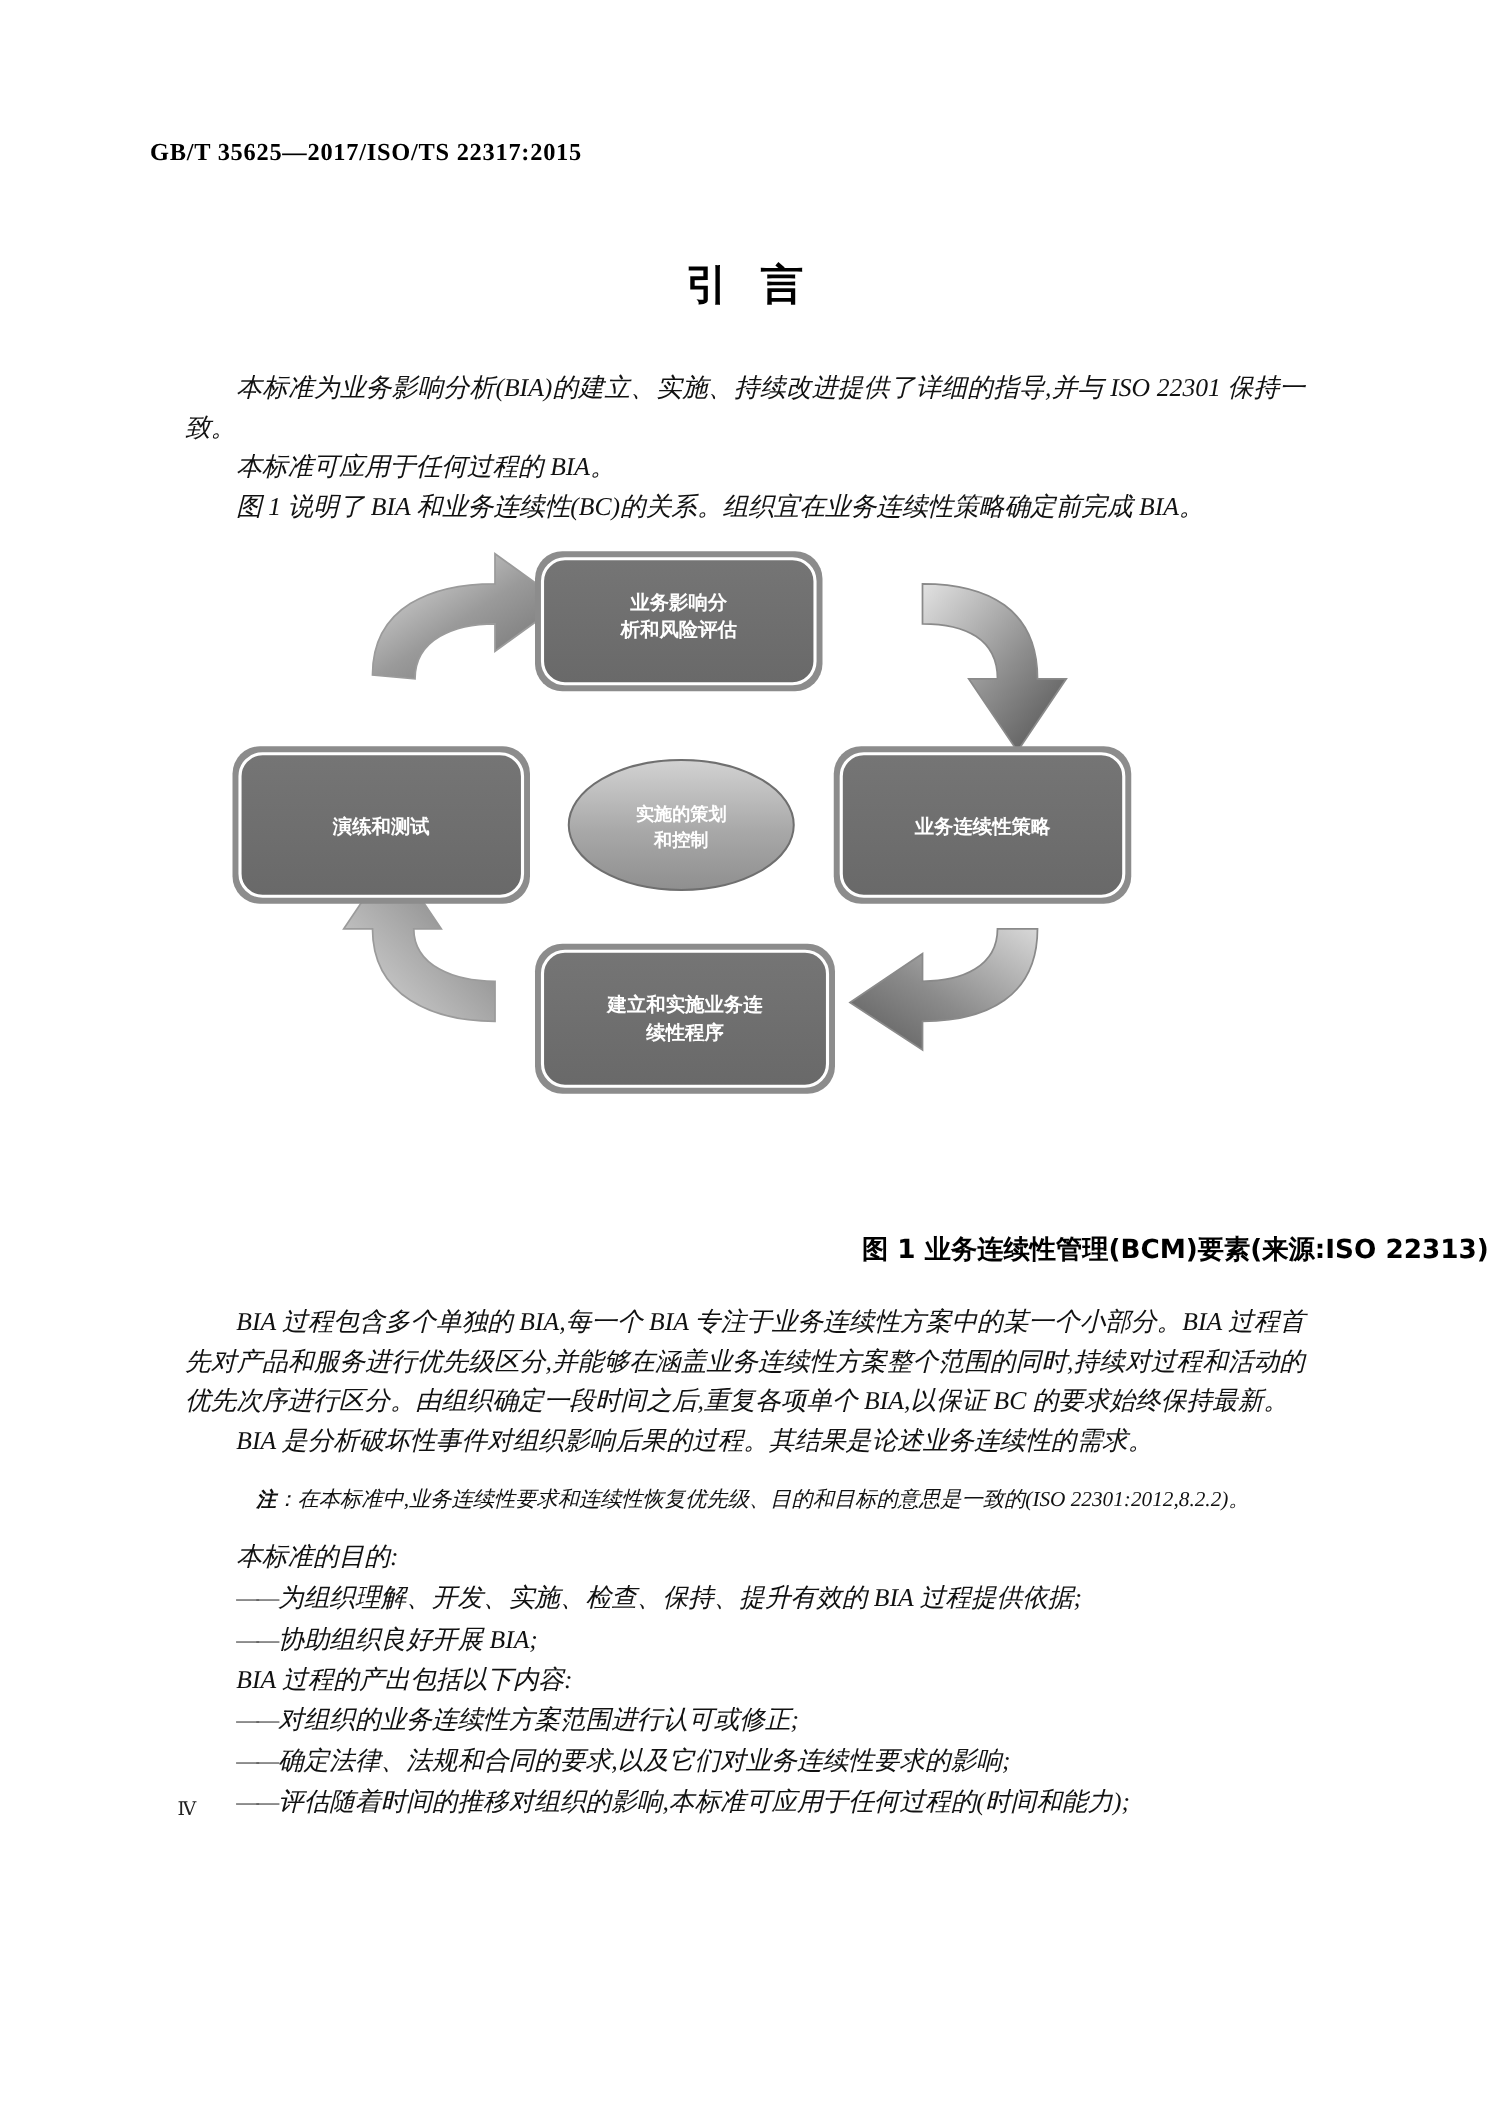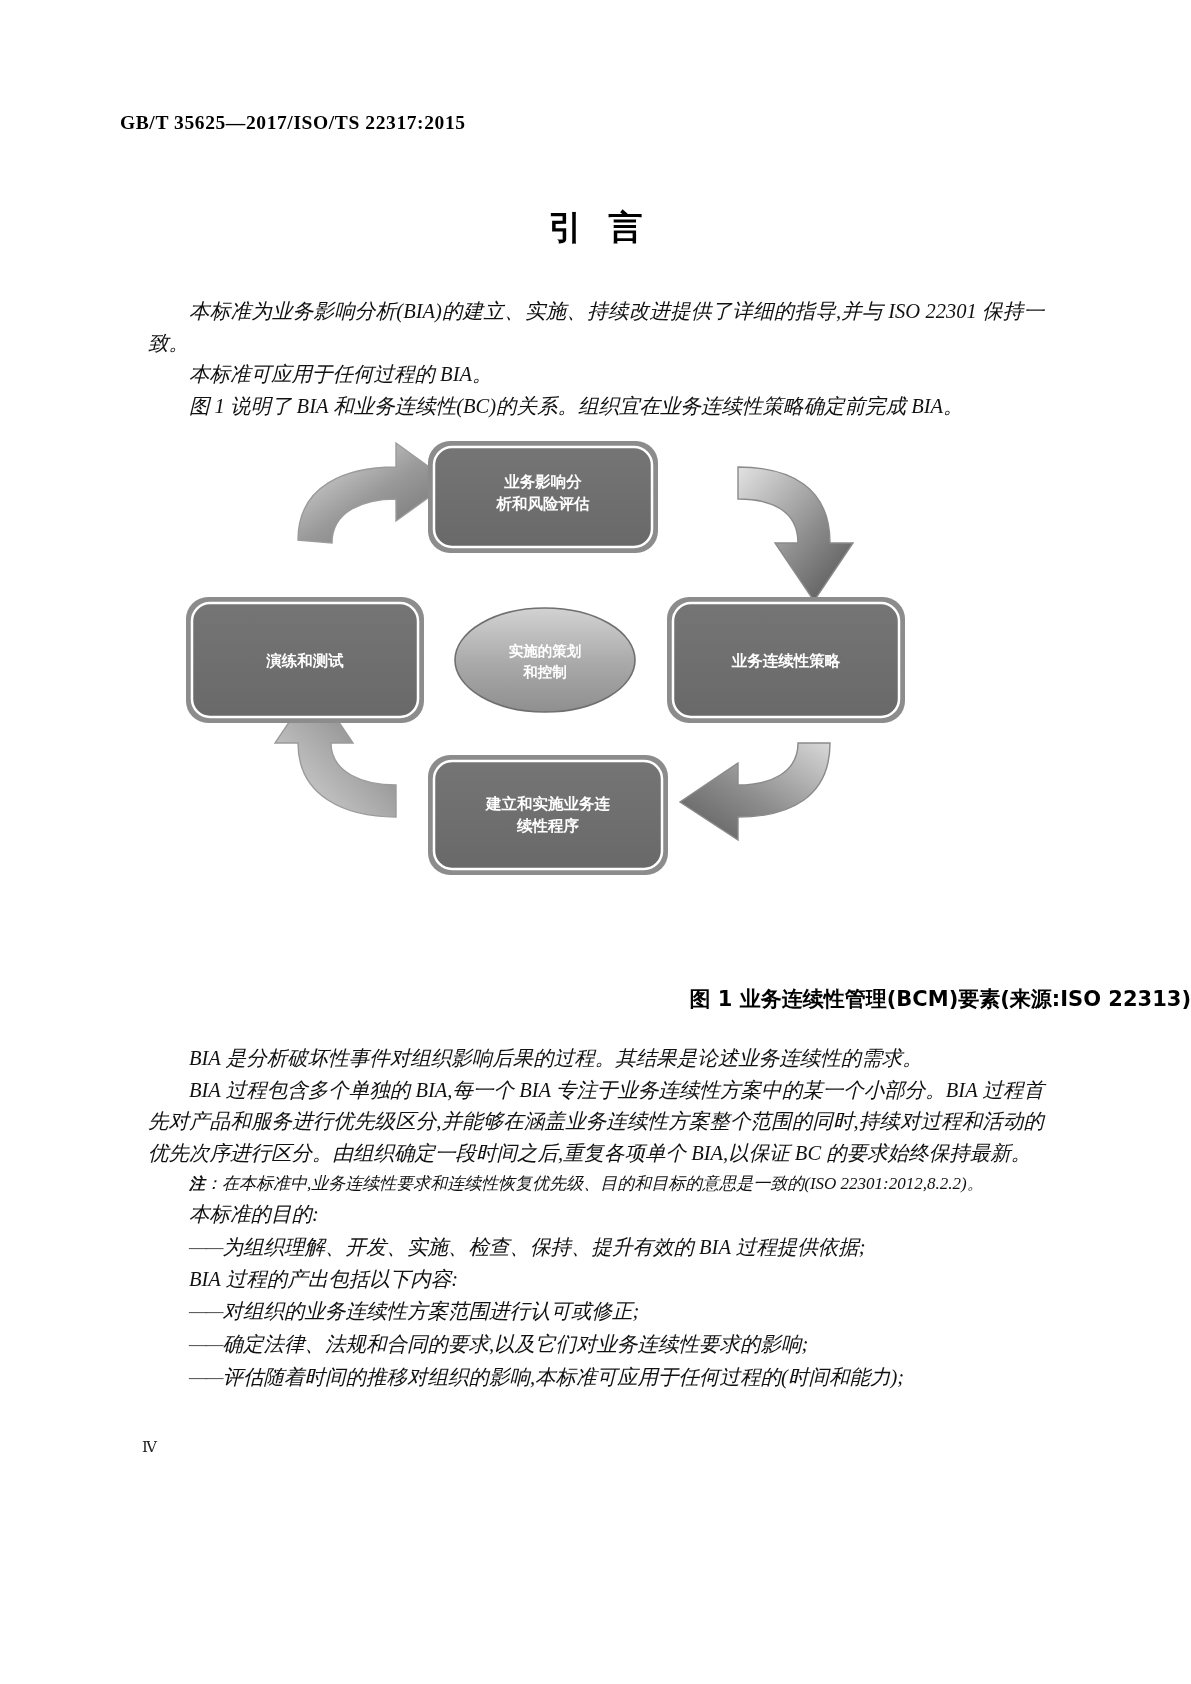--- a/index.html
+++ b/index.html
@@ -64,21 +64,21 @@
   }
   .para {
     margin: 0;
     text-indent: 41px;
   }
 
   .block-top  { top: 296px; }
   .block-mid  { top: 1043px; }
 
   .note {
-    margin: 0;
+    margin: 16px;
     font-size: 17px;
     line-height: 30px;
     text-indent: 41px;
   }
   .note b {
     font-family: "DejaVu Sans", "Liberation Sans", sans-serif;
     font-weight: bold;
     font-size: 16px;
   }
   .listline {
@@ -223,32 +223,35 @@
         <ellipse cx="395" cy="235" rx="90" ry="52" fill="url(#ellGrad)" stroke="#6f6f6f" stroke-width="1.6"></ellipse>
         <text x="395" y="231" text-anchor="middle" font-size="14.5">实施的策划</text>
         <text x="395" y="252" text-anchor="middle" font-size="14.5">和控制</text>
       </g>
     </svg>
   </div>
 
   <div class="fig-caption">图 1   业务连续性管理(BCM)要素(来源:ISO 22313)</div>
 
   <div class="col block-mid">
+    <p class="para">BIA 过程包含多个单独的 BIA,每一个 BIA 专注于业务连续性方案中的某一个小部分。BIA 过程首先对产品和服务进行优先级区分,并能够在涵盖业务连续性方案整个范围的同时,持续对过程和活动的优先次序进行区分。由组织确定一段时间之后,重复各项单个 BIA,以保证 BC 的要求始终保持最新。</p>
     <p class="para">BIA 是分析破坏性事件对组织影响后果的过程。其结果是论述业务连续性的需求。</p>
-    <p class="para">BIA 过程包含多个单独的 BIA,每一个 BIA 专注于业务连续性方案中的某一个小部分。BIA 过程首先对产品和服务进行优先级区分,并能够在涵盖业务连续性方案整个范围的同时,持续对过程和活动的优先次序进行区分。由组织确定一段时间之后,重复各项单个 BIA,以保证 BC 的要求始终保持最新。</p>
 
     <p class="note">
       <b>注</b><span>：在本标准中,业务连续性要求和连续性恢复优先级、目的和目标的意思是一致的(ISO 22301:2012,8.2.2)。</span>
     </p>
 
     <p class="para">本标准的目的:</p>
 
     <p class="listline">
       <span class="dash">——</span><span>为组织理解、开发、实施、检查、保持、提升有效的 BIA 过程提供依据;</span>
     </p>
+    <p class="listline">
+      <span class="dash">——</span><span>协助组织良好开展 BIA;</span>
+    </p>
 
     <p class="para">BIA 过程的产出包括以下内容:</p>
 
     <p class="listline">
       <span class="dash">——</span><span>对组织的业务连续性方案范围进行认可或修正;</span>
     </p>
     <p class="listline">
       <span class="dash">——</span><span>确定法律、法规和合同的要求,以及它们对业务连续性要求的影响;</span>
     </p>
     <p class="listline">

